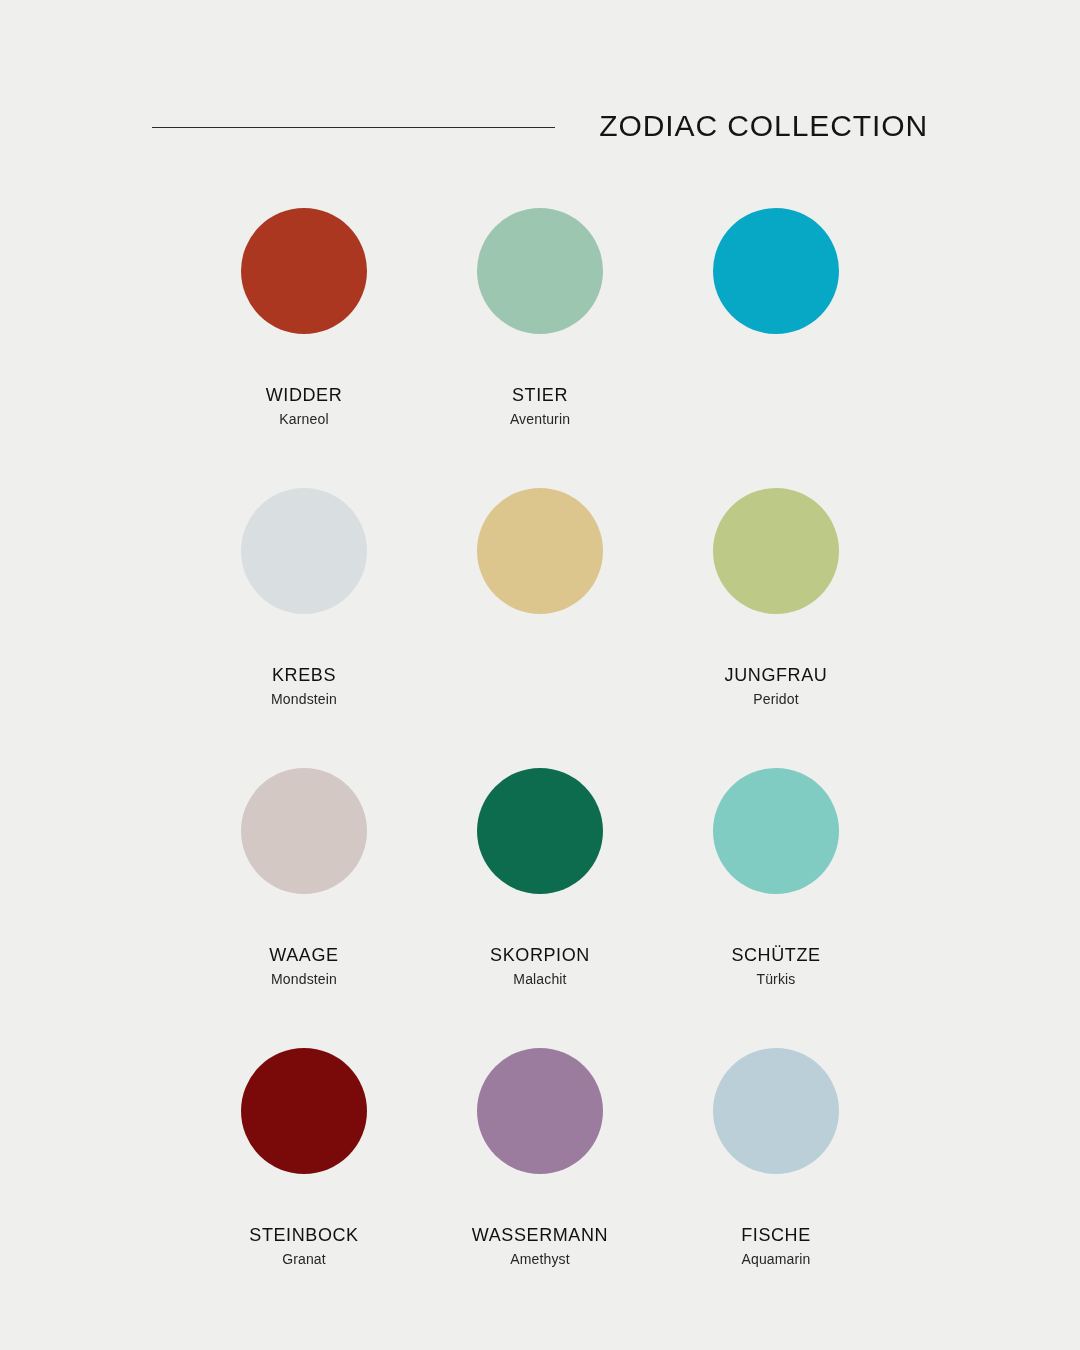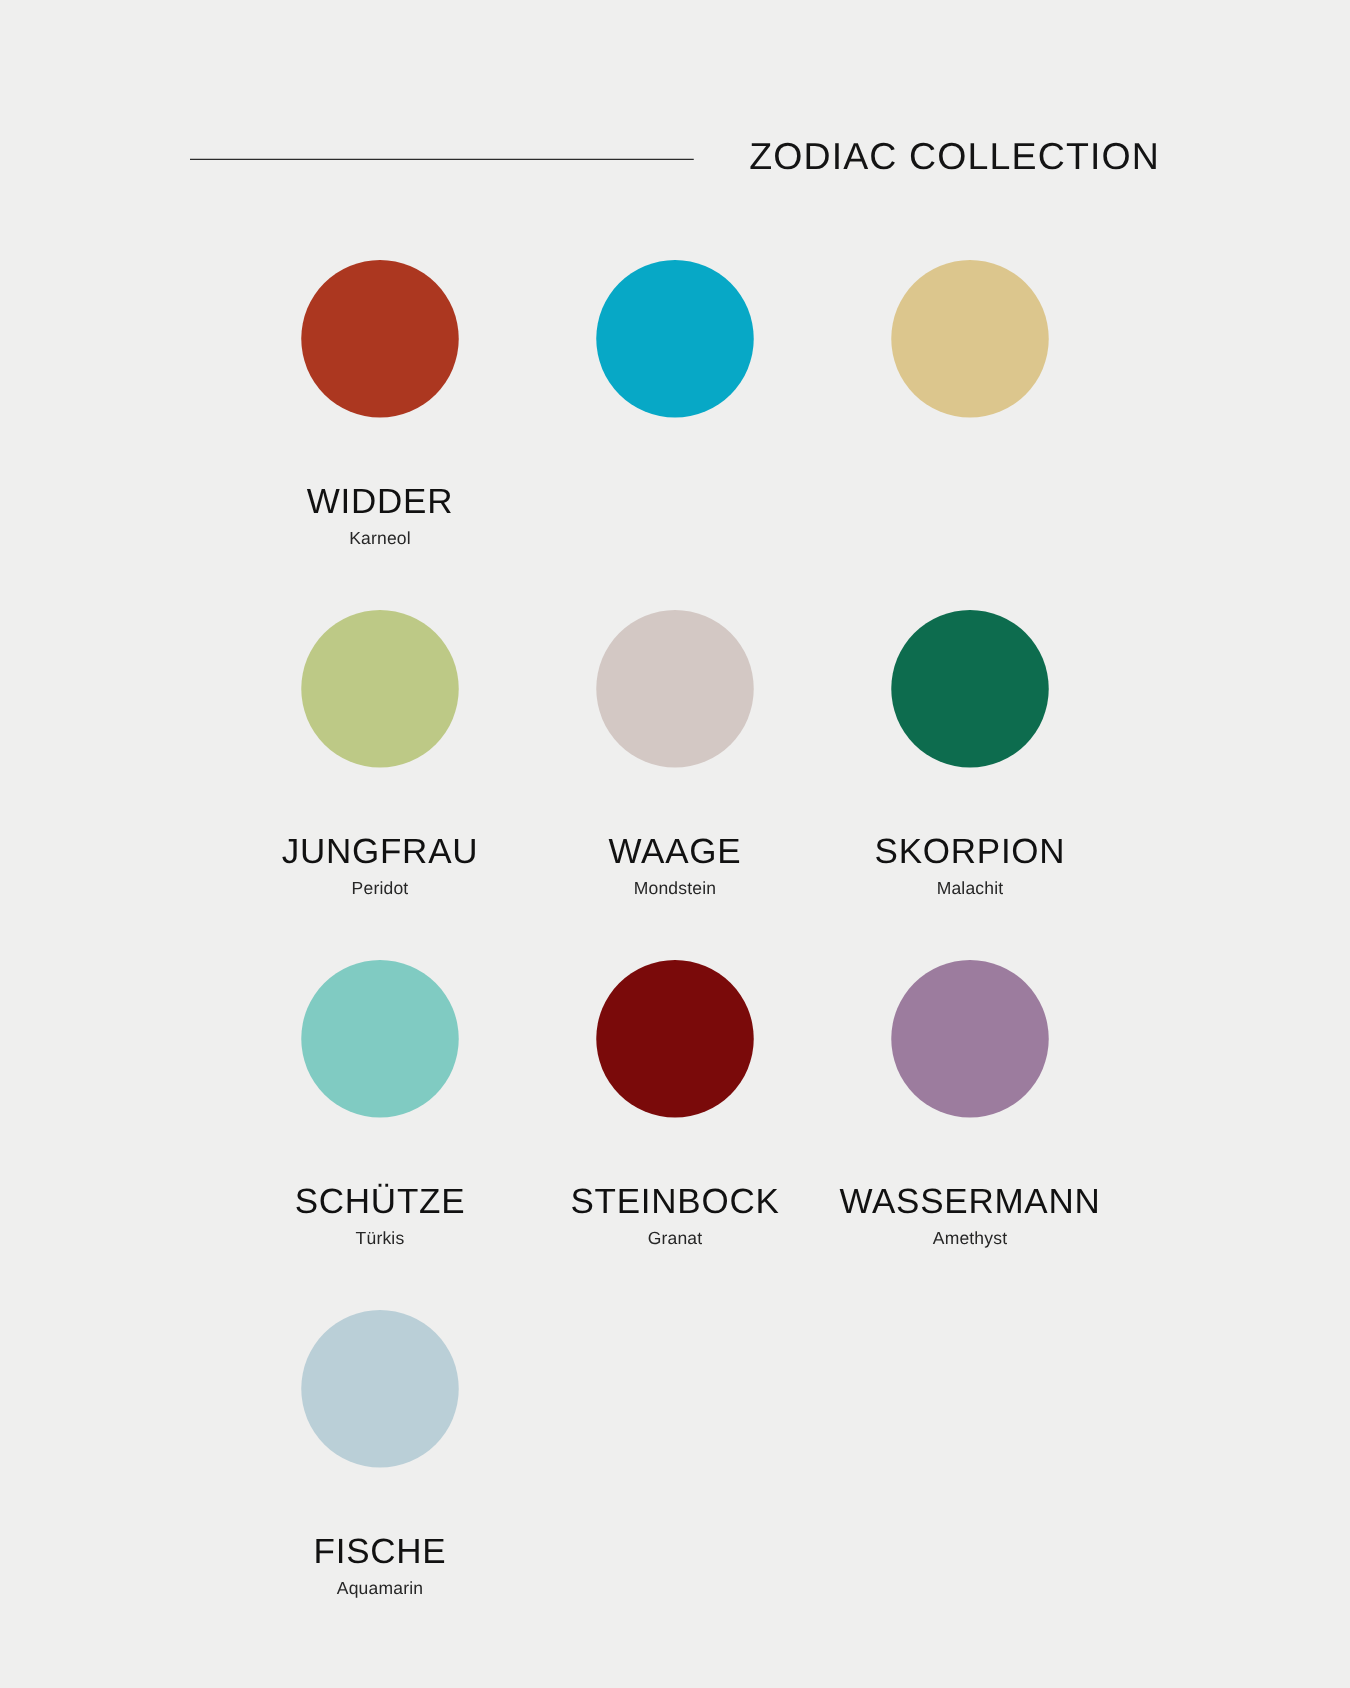--- a/index.html
+++ b/index.html
@@ -80,21 +80,21 @@
 
   .cell-labels {
     position: absolute;
     top: 190px;
     left: 0;
     right: 0;
     text-align: center;
   }
 
   .sign-name {
-    font-size: 28px;
+    font-size: 18px;
     letter-spacing: 0.6px;
     color: #111111;
     line-height: 1.1;
     font-weight: 400;
     white-space: nowrap;
   }
 
   .stone-name {
     font-size: 14px;
     letter-spacing: 0.15px;
@@ -116,21 +116,35 @@
 
   <div class="grid">
       <div class="cell">
         <div class="swatch" style="background: rgb(172, 55, 32);"></div>
         <div class="cell-labels">
           <div class="sign-name">WIDDER</div>
           <div class="stone-name">Karneol</div>
         </div>
       </div>
       <div class="cell">
+        <div class="swatch" style="background: rgb(156, 198, 175);"></div>
+        <div class="cell-labels">
+          <div class="sign-name">STIER</div>
+          <div class="stone-name">Aventurin</div>
+        </div>
+      </div>
+      <div class="cell">
         <div class="swatch" style="background: rgb(7, 168, 198);"></div>
+      </div>
+      <div class="cell">
+        <div class="swatch" style="background: rgb(217, 222, 224);"></div>
+        <div class="cell-labels">
+          <div class="sign-name">KREBS</div>
+          <div class="stone-name">Mondstein</div>
+        </div>
       </div>
       <div class="cell">
         <div class="swatch" style="background: rgb(220, 198, 141);"></div>
       </div>
       <div class="cell">
         <div class="swatch" style="background: rgb(189, 201, 134);"></div>
         <div class="cell-labels">
           <div class="sign-name">JUNGFRAU</div>
           <div class="stone-name">Peridot</div>
         </div>

